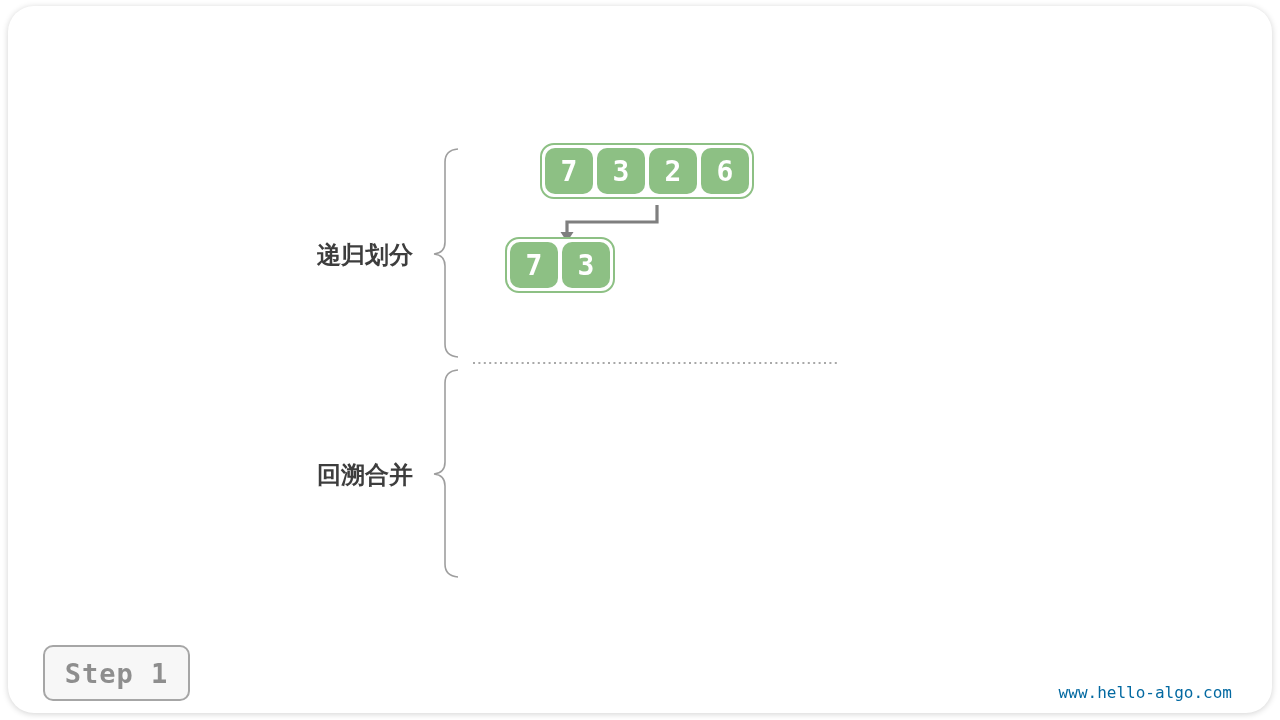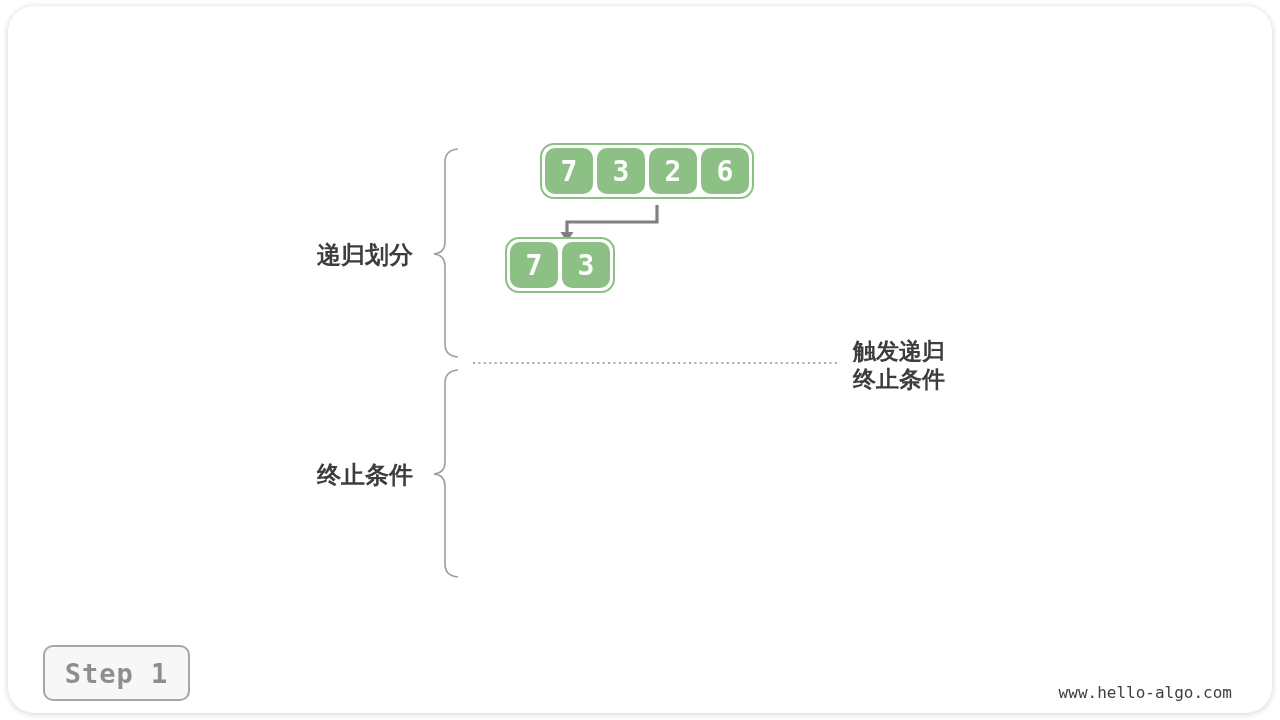--- a/index.html
+++ b/index.html
@@ -78,21 +78,21 @@
     font-weight: bold;
     font-size: 27px;
     color: #8e8e8e;
     letter-spacing: 1px;
   }
   .watermark {
     position: absolute;
     right: 40px; top: 677px;
     font-family: "DejaVu Sans Mono", monospace;
     font-size: 16px;
-    color: #404040;
+    color: #0369a1;
   }
 </style>
 </head>
 <body>
 
 <div class="card">
 
   <svg class="overlay-svg" viewBox="0 0 1280 720">
 
     <path d="M 450 143 Q 437 144 437 156 L 437 236 Q 437 247 426 248 Q 437 249 437 260 L 437 338 Q 437 350 450 351" fill="none" stroke="#9e9e9e" stroke-width="1.6"></path>
@@ -111,24 +111,20 @@
     <div class="array-cell">2</div>
     <div class="array-cell">6</div>
   </div>
 
   <div class="array-box" style="left:497px; top:231px;">
     <div class="array-cell">7</div>
     <div class="array-cell">3</div>
   </div>
 
   <div class="phase-label" style="left:305px; top:233px;">递归划分</div>
-  <div class="phase-label" style="left:305px; top:453px;">终止条件</div>
+  <div class="phase-label" style="left:305px; top:453px;">回溯合并</div>
 
-  <div class="annotation">
-    <div>触发递归</div>
-    <div>终止条件</div>
-  </div>
 
   <div class="step-badge">Step 1</div>
 
   <div class="watermark">www.hello-algo.com</div>
 
 </div>
 
 </body></html>

